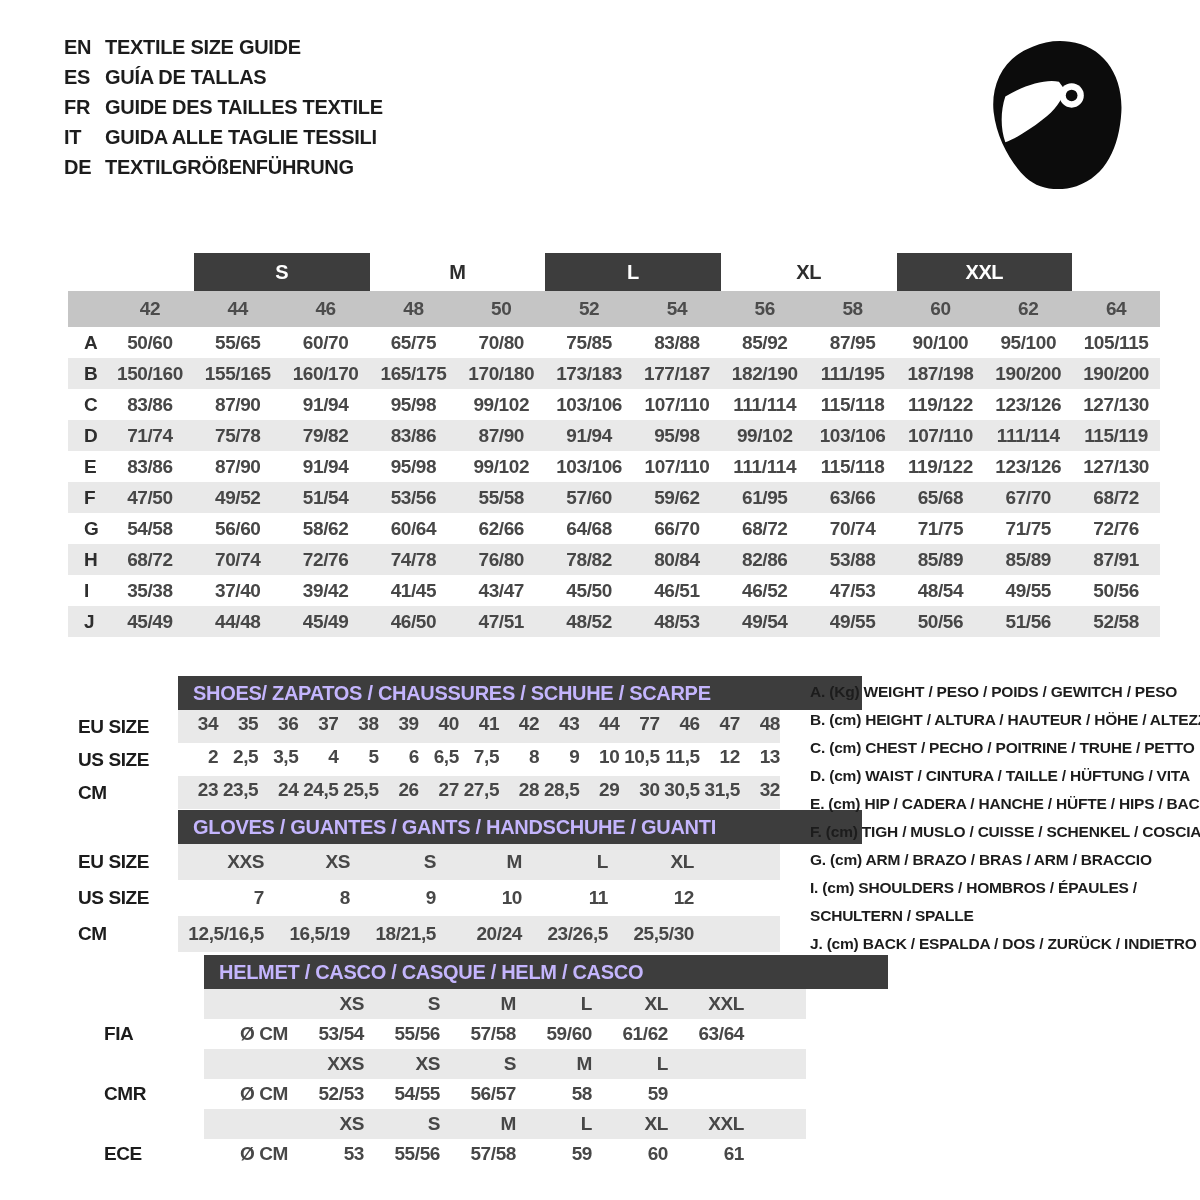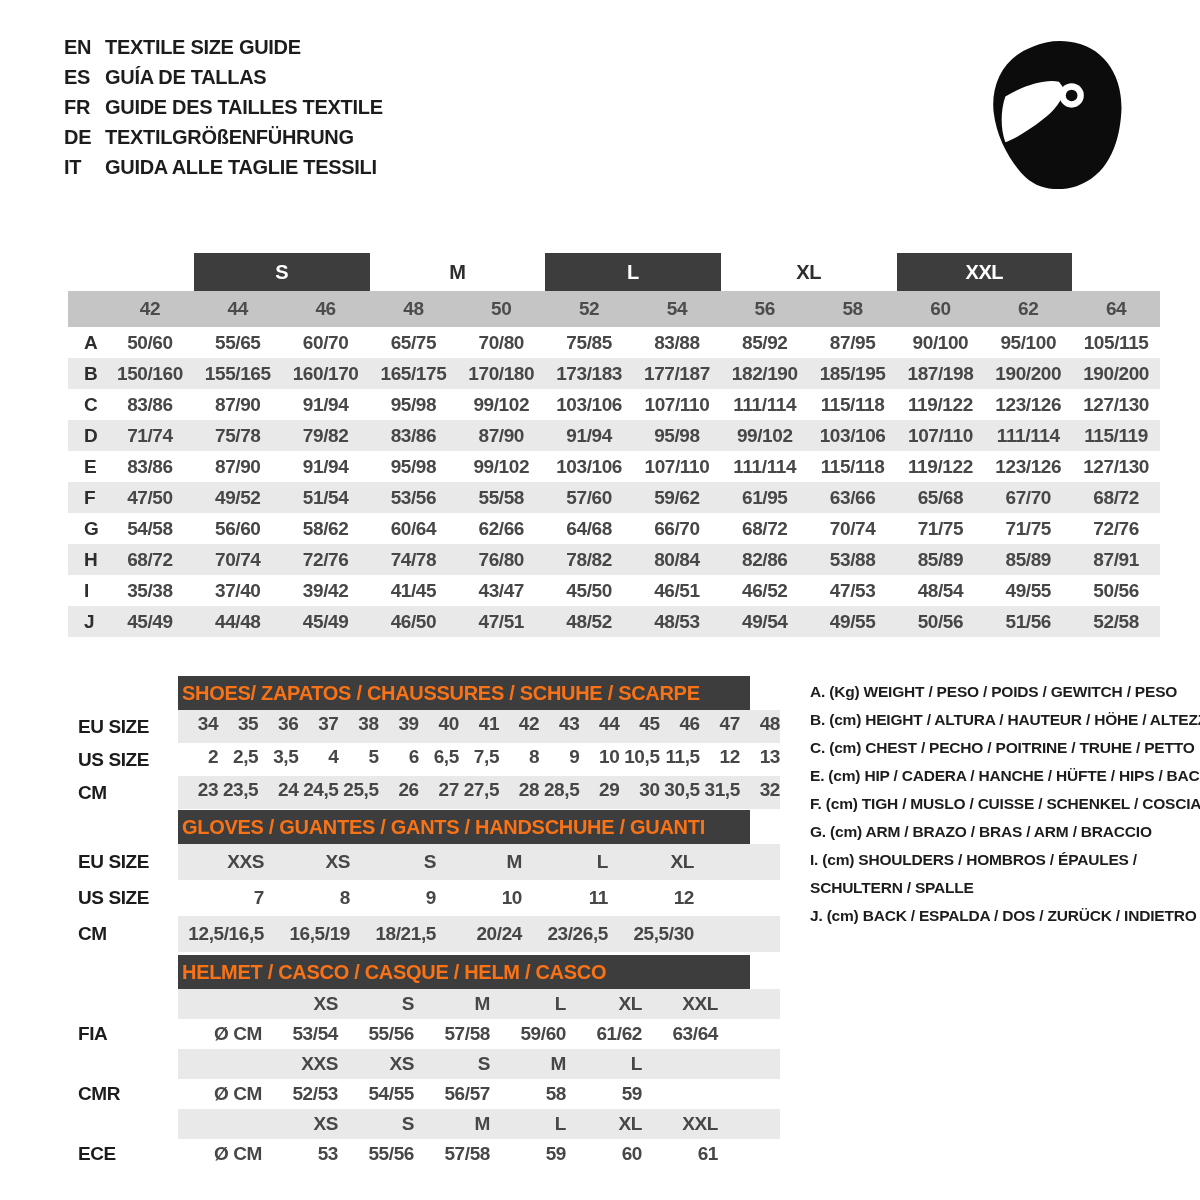--- a/index.html
+++ b/index.html
@@ -36,34 +36,34 @@
   .group-text{color:#2e2e2e;height:38px;display:flex;align-items:center;justify-content:center;font-size:20px;}
   .mt-cols{height:36px;background:var(--grayhead);color:#4c4c4c;}
   .mt-row{height:31px;}
   .mt-row.stripe{background:var(--stripe);}
   .mt-letter{padding-left:16px;color:#2e2e2e;}
   .mt-cell{text-align:center;}
 
   
   .lower{position:absolute;left:78px;top:676px;width:702px;font-size:19px;letter-spacing:-0.4px;}
   .bar-title{
-    margin-left:100px;width:572px;height:34px;background:var(--dark);color:#f97316;
-    display:flex;align-items:center;padding-left:4px;font-size:20px;letter-spacing:-0.3px;
+    margin-left:100px;width:684px;height:34px;background:var(--dark);color:#c4b5fd;
+    display:flex;align-items:center;padding-left:15px;font-size:20px;letter-spacing:-0.3px;
     white-space:nowrap;
   }
   .lt-row{display:grid;grid-template-columns:100px 602px;align-items:stretch;}
   .lt-label{display:flex;align-items:center;font-size:19px;color:var(--ink);}
   .lt-content{display:grid;align-items:center;text-align:right;}
   .lt-row.stripe .lt-content{background:var(--stripe);}
   .shoes-t .lt-row{height:33px;}
   .shoes-t .lt-content{grid-template-columns:repeat(15,1fr);}
   .gloves-t{margin-top:1px;}
   .gloves-t .lt-row{height:36px;}
   .gloves-t .lt-content{grid-template-columns:repeat(6,86px) 1fr;}
-  .helmet-t{margin-top:3px;}
+  .helmet-t{margin-top:3px;margin-left:26px;}
   .helmet-t .lt-row{height:30px;}
   .helmet-t .lt-content{grid-template-columns:84px repeat(6,76px) 1fr;}
 
   
   .legend{position:absolute;left:810px;top:678px;width:380px;font-size:15.5px;line-height:28px;color:var(--ink);letter-spacing:-0.2px;}
   .legend-line{white-space:nowrap;}
 </style>
 </head>
 <body>
 
@@ -76,26 +76,26 @@
       </div>
       <div class="lang-row">
         <span class="lang-code">ES</span>
         <span class="lang-title">GUÍA DE TALLAS</span>
       </div>
       <div class="lang-row">
         <span class="lang-code">FR</span>
         <span class="lang-title">GUIDE DES TAILLES TEXTILE</span>
       </div>
       <div class="lang-row">
+        <span class="lang-code">IT</span>
+        <span class="lang-title">GUIDA ALLE TAGLIE TESSILI</span>
+      </div>
+      <div class="lang-row">
         <span class="lang-code">DE</span>
         <span class="lang-title">TEXTILGRÖßENFÜHRUNG</span>
-      </div>
-      <div class="lang-row">
-        <span class="lang-code">IT</span>
-        <span class="lang-title">GUIDA ALLE TAGLIE TESSILI</span>
       </div>
     </div>
 
   <svg class="helmet-icon" viewBox="0 0 150 160" aria-hidden="true">
     <path d="M88 6 C122 10 143 40 141 78 C139 114 125 144 95 154 C76 160 56 157 43 145 C28 131 13 105 10 78 C7 50 20 22 50 11 C62 6 75 4 88 6 Z" fill="#0c0c0c"></path>
     <path d="M22 62 C42 50 64 44 77 47 L83 55 C80 66 73 76 60 86 C46 97 31 106 22 109 C17 95 17 77 22 62 Z" fill="#ffffff"></path>
     <circle cx="90" cy="61" r="12.5" fill="#ffffff"></circle>
     <circle cx="90" cy="61" r="6" fill="#0c0c0c"></circle>
   </svg>
 
@@ -141,21 +141,21 @@
         <div class="mt-grid mt-row stripe">
           <div class="mt-letter">B</div>
           <div class="mt-cell">150/160</div>
           <div class="mt-cell">155/165</div>
           <div class="mt-cell">160/170</div>
           <div class="mt-cell">165/175</div>
           <div class="mt-cell">170/180</div>
           <div class="mt-cell">173/183</div>
           <div class="mt-cell">177/187</div>
           <div class="mt-cell">182/190</div>
-          <div class="mt-cell">185/195</div>
+          <div class="mt-cell">111/195</div>
           <div class="mt-cell">187/198</div>
           <div class="mt-cell">190/200</div>
           <div class="mt-cell">190/200</div>
         </div>
         <div class="mt-grid mt-row">
           <div class="mt-letter">C</div>
           <div class="mt-cell">83/86</div>
           <div class="mt-cell">87/90</div>
           <div class="mt-cell">91/94</div>
           <div class="mt-cell">95/98</div>
@@ -288,21 +288,21 @@
               <div>35</div>
               <div>36</div>
               <div>37</div>
               <div>38</div>
               <div>39</div>
               <div>40</div>
               <div>41</div>
               <div>42</div>
               <div>43</div>
               <div>44</div>
-              <div>45</div>
+              <div>77</div>
               <div>46</div>
               <div>47</div>
               <div>48</div>
               <div></div>
             </div>
           </div>
           <div class="lt-row">
             <div class="lt-label">US SIZE</div>
             <div class="lt-content">
               <div>2</div>
@@ -479,20 +479,23 @@
       <div class="legend-item">
         <div class="legend-line">A. (Kg) WEIGHT / PESO / POIDS / GEWITCH / PESO</div>
       </div>
       <div class="legend-item">
         <div class="legend-line">B. (cm) HEIGHT / ALTURA / HAUTEUR / HÖHE / ALTEZZA</div>
       </div>
       <div class="legend-item">
         <div class="legend-line">C. (cm) CHEST / PECHO / POITRINE / TRUHE / PETTO</div>
       </div>
       <div class="legend-item">
+        <div class="legend-line">D. (cm) WAIST / CINTURA / TAILLE / HÜFTUNG / VITA</div>
+      </div>
+      <div class="legend-item">
         <div class="legend-line">E. (cm) HIP / CADERA / HANCHE / HÜFTE / HIPS / BACINO</div>
       </div>
       <div class="legend-item">
         <div class="legend-line">F. (cm) TIGH / MUSLO / CUISSE / SCHENKEL / COSCIA</div>
       </div>
       <div class="legend-item">
         <div class="legend-line">G. (cm) ARM / BRAZO / BRAS / ARM / BRACCIO</div>
       </div>
       <div class="legend-item">
         <div class="legend-line">I. (cm) SHOULDERS / HOMBROS / ÉPAULES /</div>

